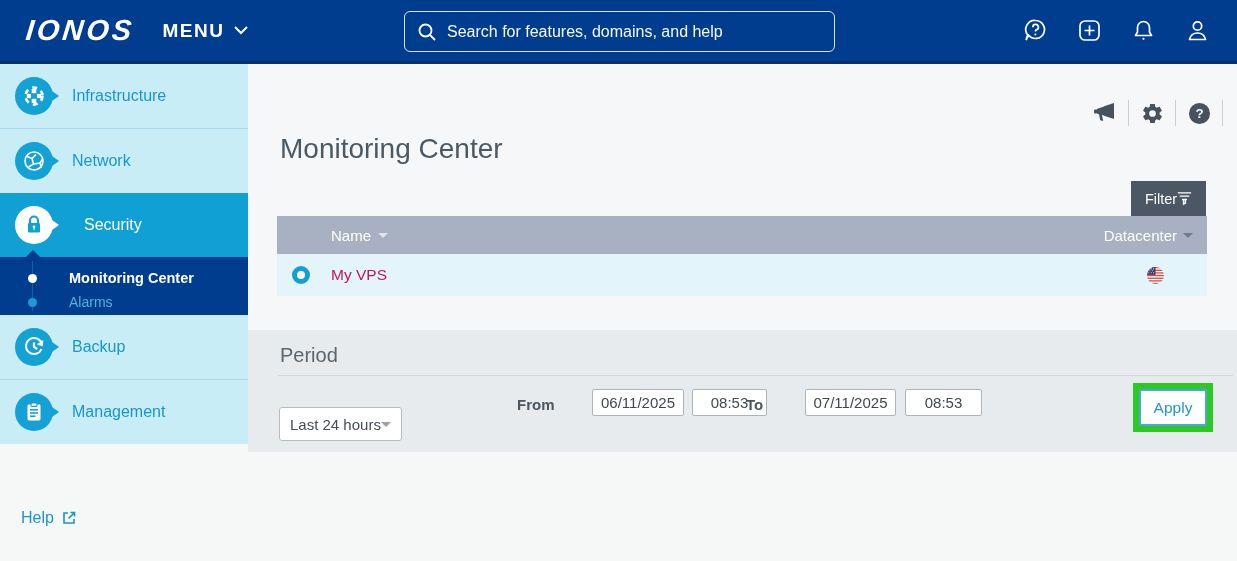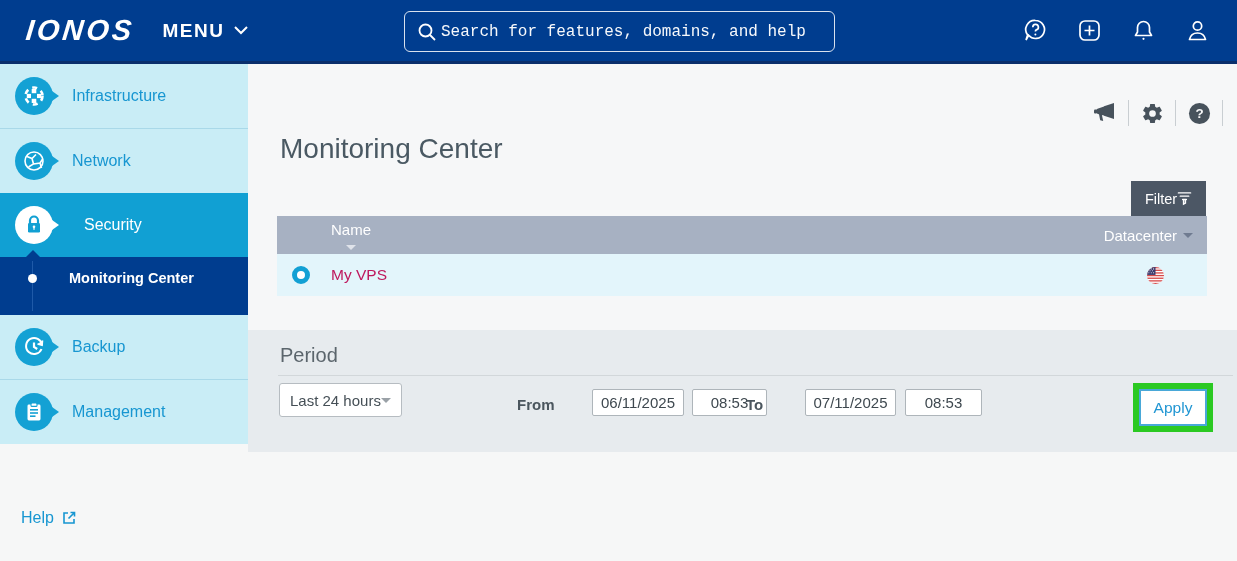--- a/index.html
+++ b/index.html
@@ -7,21 +7,21 @@
   .page { position:relative; width:1237px; height:561px; background:#f6f7f7; }
 
   
   .topbar { position:absolute; left:0; top:0; width:1237px; height:64px; background:#003d8f; border-bottom:3px solid #0a2f6c; display:flex; align-items:center; }
   .logo { color:#fff; font-size:29px; font-weight:800; letter-spacing:3px; margin-left:26px; font-style:italic; transform:skewX(-6deg); }
   .menu-btn { display:flex; align-items:center; gap:10px; margin-left:28px; color:#fff; cursor:pointer; }
   .menu-btn .menu-label { font-size:19px; font-weight:700; letter-spacing:1.5px; }
   .chev { width:14px; height:9px; }
   .searchbox { position:absolute; left:404px; top:11px; width:431px; height:41px; border:1px solid rgba(255,255,255,.85); border-radius:6px; display:flex; align-items:center; padding:0 12px; }
   .searchbox svg { flex:0 0 auto; }
-  .searchbox input { flex:1; background:transparent; border:none; outline:none; color:#fff; font-size:16px; margin-left:4px; font-family:Liberation Mono, monospace; }
+  .searchbox input { flex:1; background:transparent; border:none; outline:none; color:#fff; font-size:16px; margin-left:10px; font-family:Liberation Sans, sans-serif; }
   .searchbox input::placeholder { color:#fff; opacity:.97; }
   .topbar-icons { position:absolute; right:26px; top:0; height:61px; display:flex; align-items:center; gap:27px; }
   .tb-icon { width:27px; height:27px; display:flex; align-items:center; justify-content:center; cursor:pointer; }
 
   
   .sidebar { position:absolute; left:0; top:64px; width:248px; }
   .side-item { height:64px; background:#c9edf6; display:flex; align-items:center; cursor:pointer; position:relative; }
   .side-item.bordered { border-top:1px solid #a9d9e9; height:65px; }
   .side-item.active { background:#11a0d3;gap:12px; }
   .side-ico { position:relative; width:38px; height:38px; margin-left:15px; flex:0 0 auto; }
@@ -48,35 +48,35 @@
   .page-actions { position:absolute; top:36px; right:14px; display:flex; align-items:center; }
   .pa-icon { width:24px; height:24px; margin:0 11px; display:flex; align-items:center; justify-content:center; cursor:pointer; color:#47525c; }
   .pa-div { width:1px; height:26px; background:#c9ced2; }
 
   .page-title { position:absolute; left:32px; top:69px; font-size:28px; font-weight:500; color:#4a5963; }
 
   .filter-btn { position:absolute; top:117px; right:31px; width:75px; height:35px; background:#4c5765; color:#fff; display:flex; align-items:center; justify-content:center; font-size:14.5px; cursor:pointer; }
 
   .table { position:absolute; left:29px; top:152px; width:930px; }
   .thead { height:38px; background:#a7b1c2; display:flex; align-items:center; color:#fff; font-size:15px; }
-  .th-name { margin-left:54px; display:flex; align-items:center; gap:7px; cursor:pointer;flex-direction:column; }
+  .th-name { margin-left:54px; display:flex; align-items:center; gap:7px; cursor:pointer; }
   .th-dc { margin-left:auto; margin-right:14px; display:flex; align-items:center; gap:6px; cursor:pointer; }
   .caret { width:0; height:0; border-left:5px solid transparent; border-right:5px solid transparent; }
   .caret.light { border-top:5px solid #dfe3ea; }
   .caret.dark { border-top:5px solid #6f7b90; }
   .trow { height:42px; background:#e3f5fb; display:flex; align-items:center; cursor:pointer; }
   .radio { width:18px; height:18px; border-radius:50%; border:5px solid #12a0d4; background:#fff; margin-left:15px; flex:0 0 auto; cursor:pointer; }
   .row-name { margin-left:21px; color:#be185d; font-size:15.5px; }
   .row-flag { margin-left:auto; margin-right:43px; width:17px; height:17px; }
 
   
   .section-period { position:relative; width:989px; height:122px; background:#e7ebee; }
   .period-title { position:absolute; left:32px; top:14px; font-size:20px; color:#5b656c; }
   .period-hr { position:absolute; left:30px; top:45px; width:955px; height:1px; background:#d2d7da; }
-  .range-select { position:absolute; left:31px; top:53px; width:123px; height:34px; background:#fff; border:1px solid #b6bcc1; border-radius:3px; display:flex; align-items:center; padding:0 10px; cursor:pointer; font-size:15px; color:#454f56; }
+  .range-select { position:absolute; left:31px; top:77px; width:123px; height:34px; background:#fff; border:1px solid #b6bcc1; border-radius:3px; display:flex; align-items:center; padding:0 10px; cursor:pointer; font-size:15px; color:#454f56; }
   .range-select .caret { margin-left:auto; border-top:5px solid #9aa1a7; }
   .pc-label { position:absolute; top:66px; font-size:15px; font-weight:700; color:#4b565e; }
   .lbl-from { left:269px; }
   .lbl-to { left:498px; }
   .pc-input { position:absolute; top:59px; height:27px; background:#fff; border:1px solid #aeb5ba; border-radius:2px; text-align:center; font-size:15px; color:#3e484f; font-family:"Liberation Sans",sans-serif; outline:none;margin-left:36px; }
   .in-fromdate { left:308px; width:92px; }
   .in-fromtime { left:408px; width:75px; }
   .in-todate  { left:521px; width:91px; }
   .in-totime  { left:621px; width:77px; }
   .apply-wrap { position:absolute; top:53px; right:24px; width:80px; height:49px; background:#2bc922; display:flex; align-items:center; justify-content:center; }
@@ -180,20 +180,24 @@
       </span>
       <span class="side-label">Security</span>
     </div>
 
     <div class="submenu">
       <span class="notch"></span>
       <span class="vline"></span>
       <div class="sub-item active">
         <span class="sub-bullet"></span>
         <span class="sub-label">Monitoring Center</span>
+      </div>
+      <div class="sub-item">
+        <span class="sub-bullet"></span>
+        <span class="sub-label">Alarms</span>
       </div>
     </div>
 
     <div class="side-item">
       <span class="side-ico">
         <span class="circle">
             <svg width="26" height="26" viewBox="0 0 26 26" fill="none" stroke="#fff" stroke-width="2">
               <path d="M20.5 15a8 8 0 1 1 .5-4"></path>
               <path d="M21.5 6.5l-.4 4.8-4.6-1.4" fill="#fff" stroke-width="1.6"></path>
               <path d="M13 8.5V13l3.2 2" stroke-width="2.2"></path>

